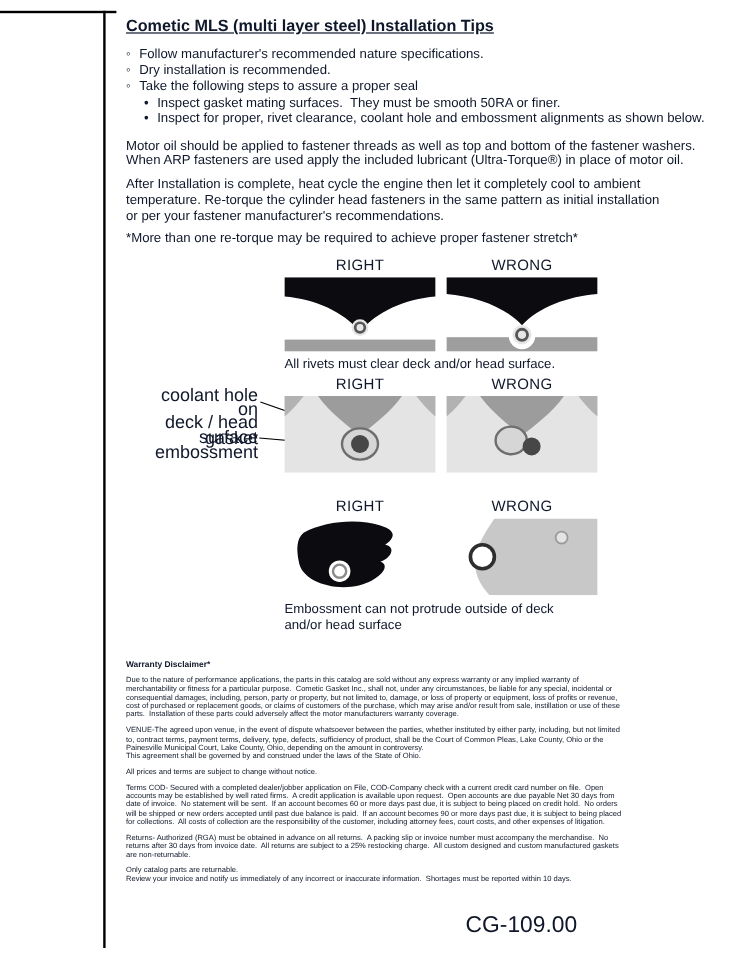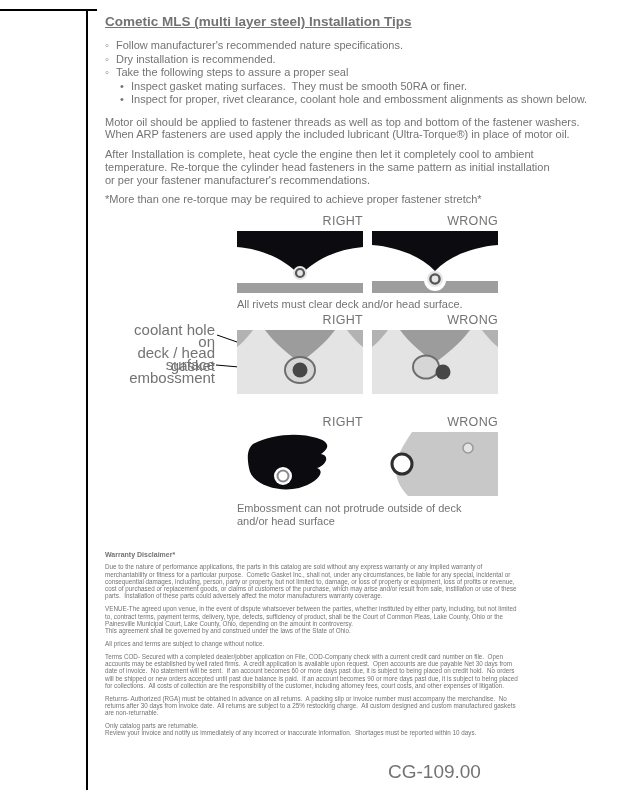--- a/index.html
+++ b/index.html
@@ -1,32 +1,32 @@
 <!DOCTYPE html>
 <html><head>
 <meta charset="utf-8">
 <style>
   html,body{margin:0;padding:0;background:#ffffff;}
-  .page{position:relative;width:618px;height:800px;background:#ffffff;font-family:"Liberation Sans",sans-serif;color:#737373;overflow:hidden;}
+  .page{position:relative;width:618px;height:800px;background:#ffffff;font-family:"Liberation Sans",sans-serif;color:#0f172a;overflow:hidden;}
   .edge-top{position:absolute;left:0;top:9px;width:97px;height:2px;background:#000;}
   .edge-left{position:absolute;left:86px;top:9px;width:2px;height:781px;background:#000;}
   .content{position:absolute;left:105px;top:14px;width:505px;}
   .title{font-size:13.5px;font-weight:bold;text-decoration:underline;margin:0 0 9px 0;line-height:16px;}
   .tips{font-size:11px;line-height:13.5px;margin-bottom:9px;}
   .tip{display:flex;}
   .tip .b{width:11px;flex:none;}
   .tip .t{white-space:pre-wrap;}
   .tip.sub{padding-left:15px;}
   .diesel-heading{font-size:12px;font-weight:bold;margin:0 0 7px 0;line-height:14px;}
   .para{font-size:11px;line-height:12.8px;margin:0 0 7px 0;white-space:pre-wrap;}
   .note{margin-bottom:0;}
   .figures{position:relative;margin-left:-105px;margin-top:8px;width:618px;height:324px;}
   .pointers{position:absolute;left:0;top:0;pointer-events:none;}
   .pointers line{stroke:#000;stroke-width:1;}
-  .flabel{position:absolute;width:126px;text-align:right;font-size:12.5px;letter-spacing:0.3px;}
+  .flabel{position:absolute;width:126px;text-align:center;font-size:12.5px;letter-spacing:0.3px;}
   .panel{position:absolute;width:126px;}
   .panel svg{display:block;}
   .fcap{position:absolute;font-size:11px;line-height:13px;white-space:pre-wrap;}
   .side-label{position:absolute;font-size:15px;line-height:11.5px;text-align:right;white-space:pre-wrap;}
   .disclaimer{margin-top:13px;width:416px;}
   .disc-h{font-size:7px;font-weight:bold;margin:0 0 5px 0;}
   .disc{font-size:6.3px;line-height:7.3px;margin:0 0 5.5px 0;white-space:pre-wrap;}
   .footer{position:absolute;left:388px;top:761px;font-size:19px;}
 </style>
 </head>

